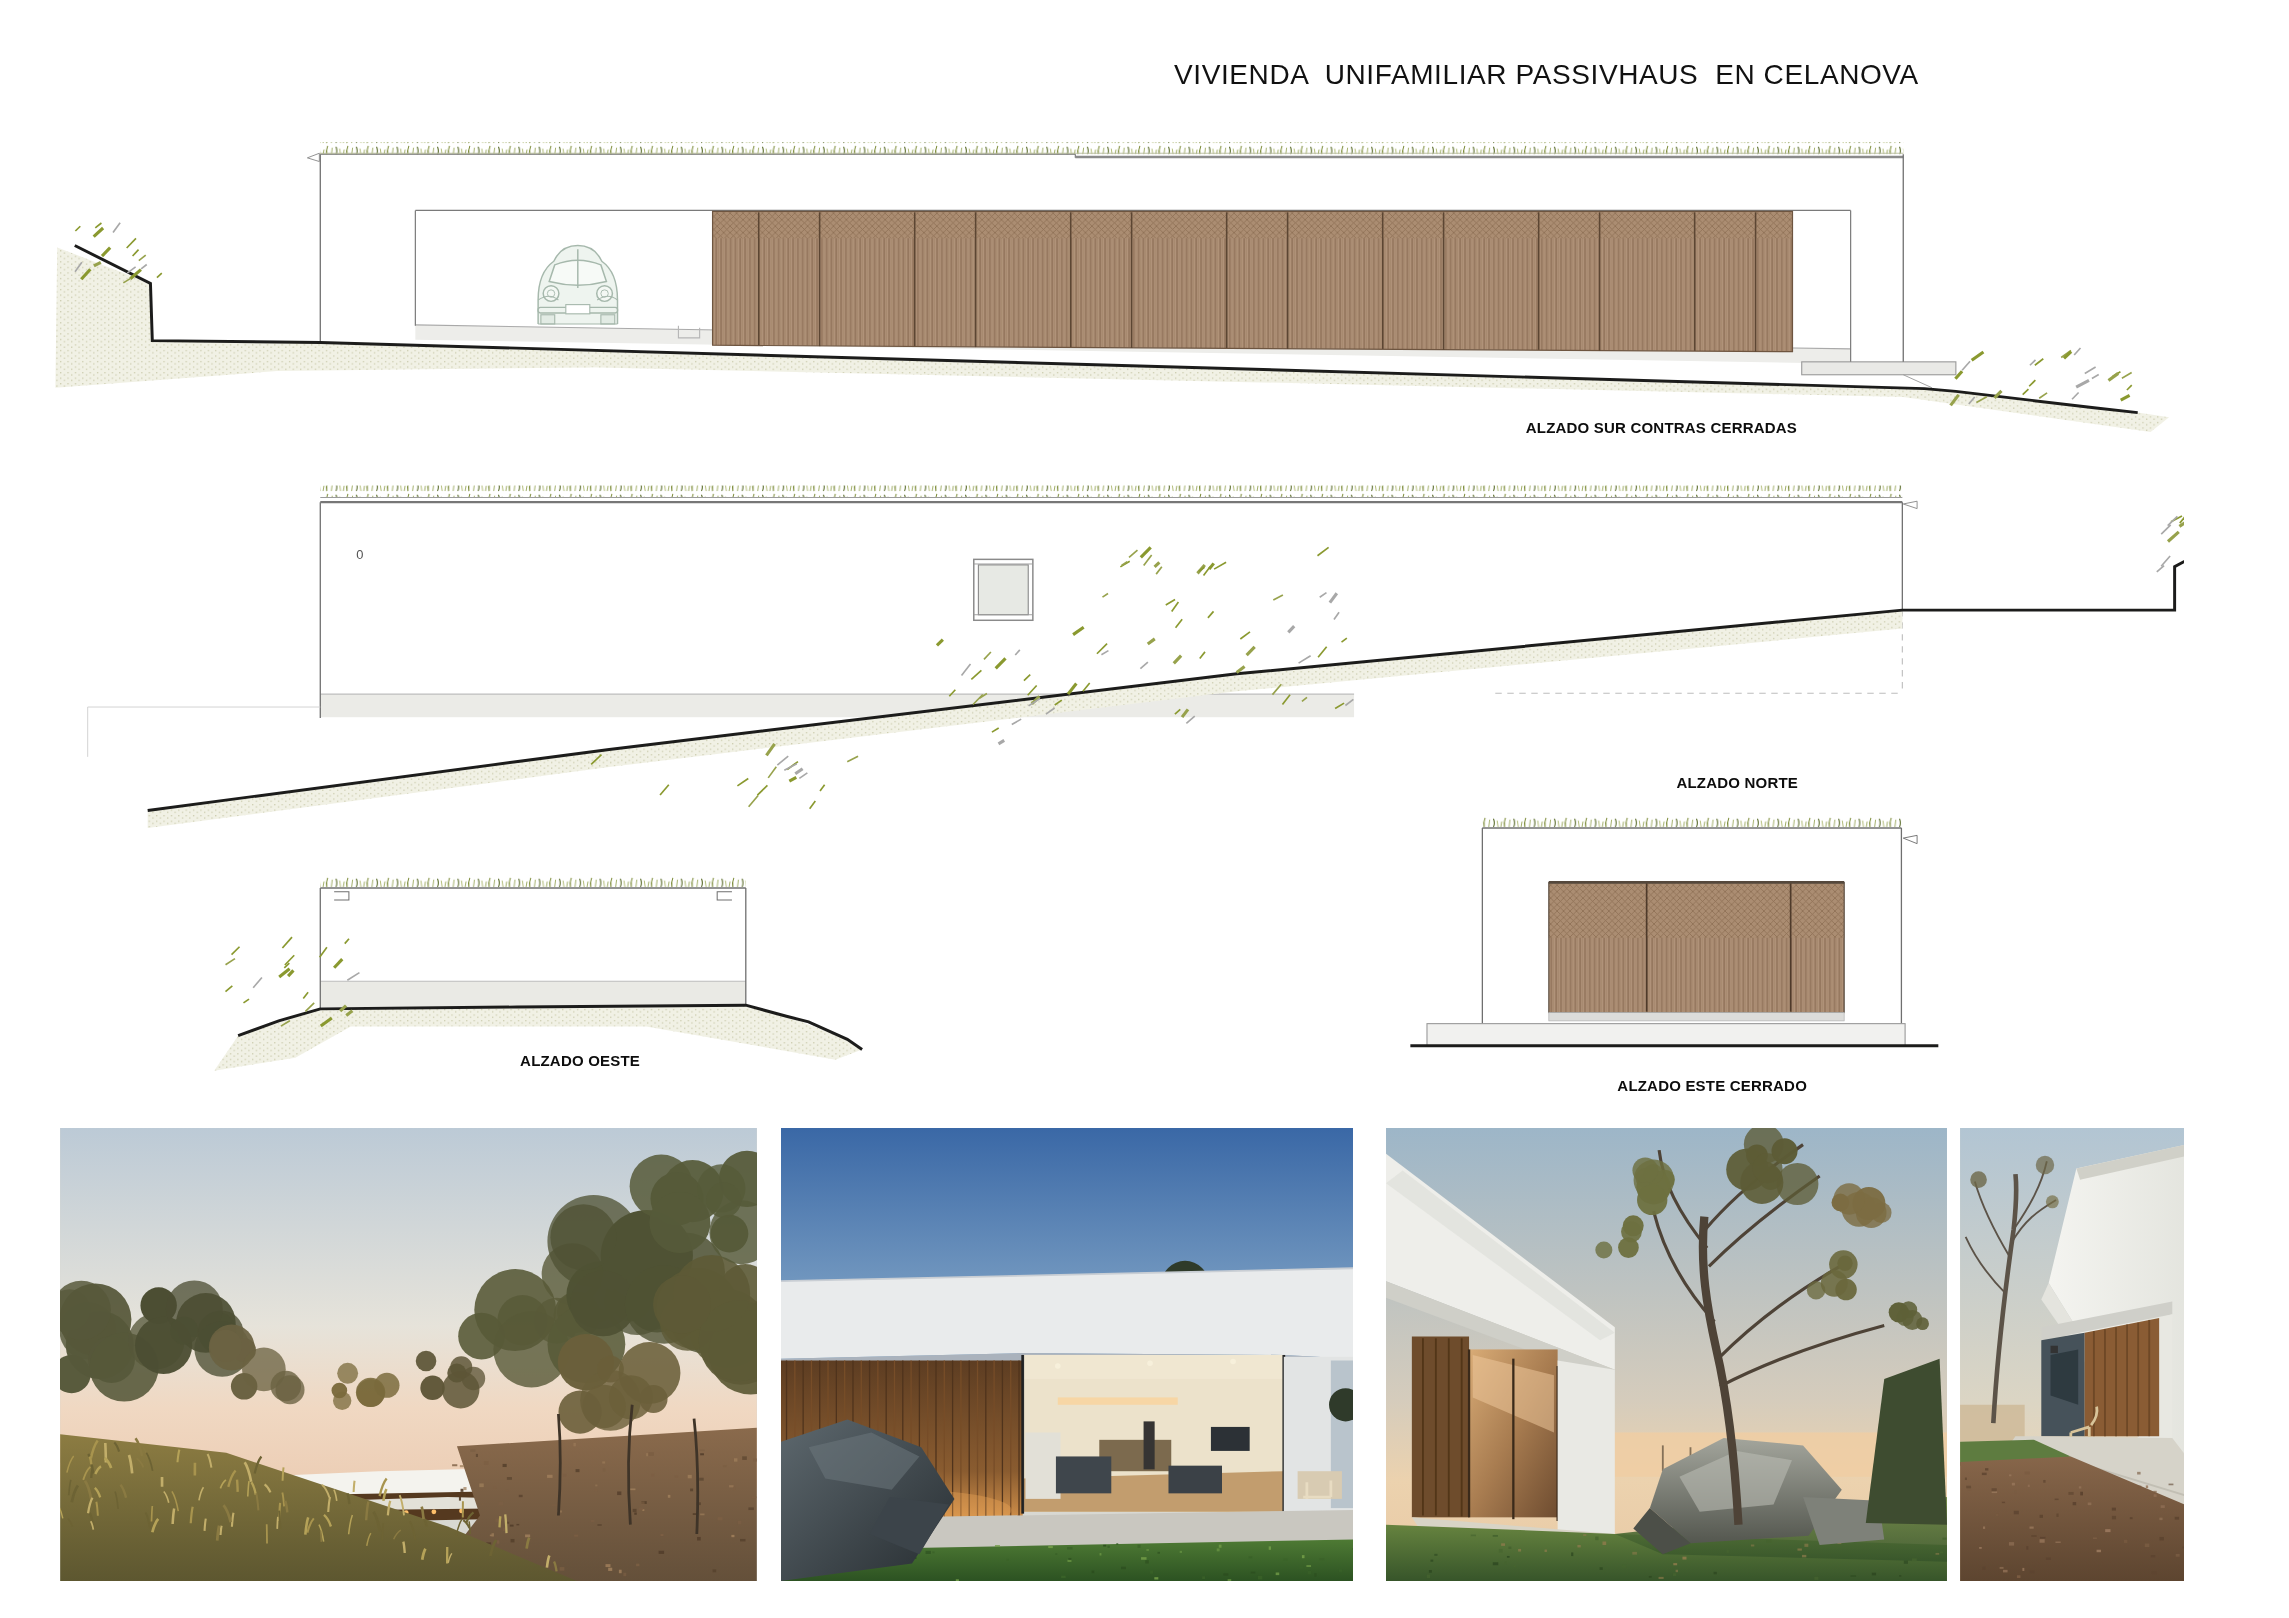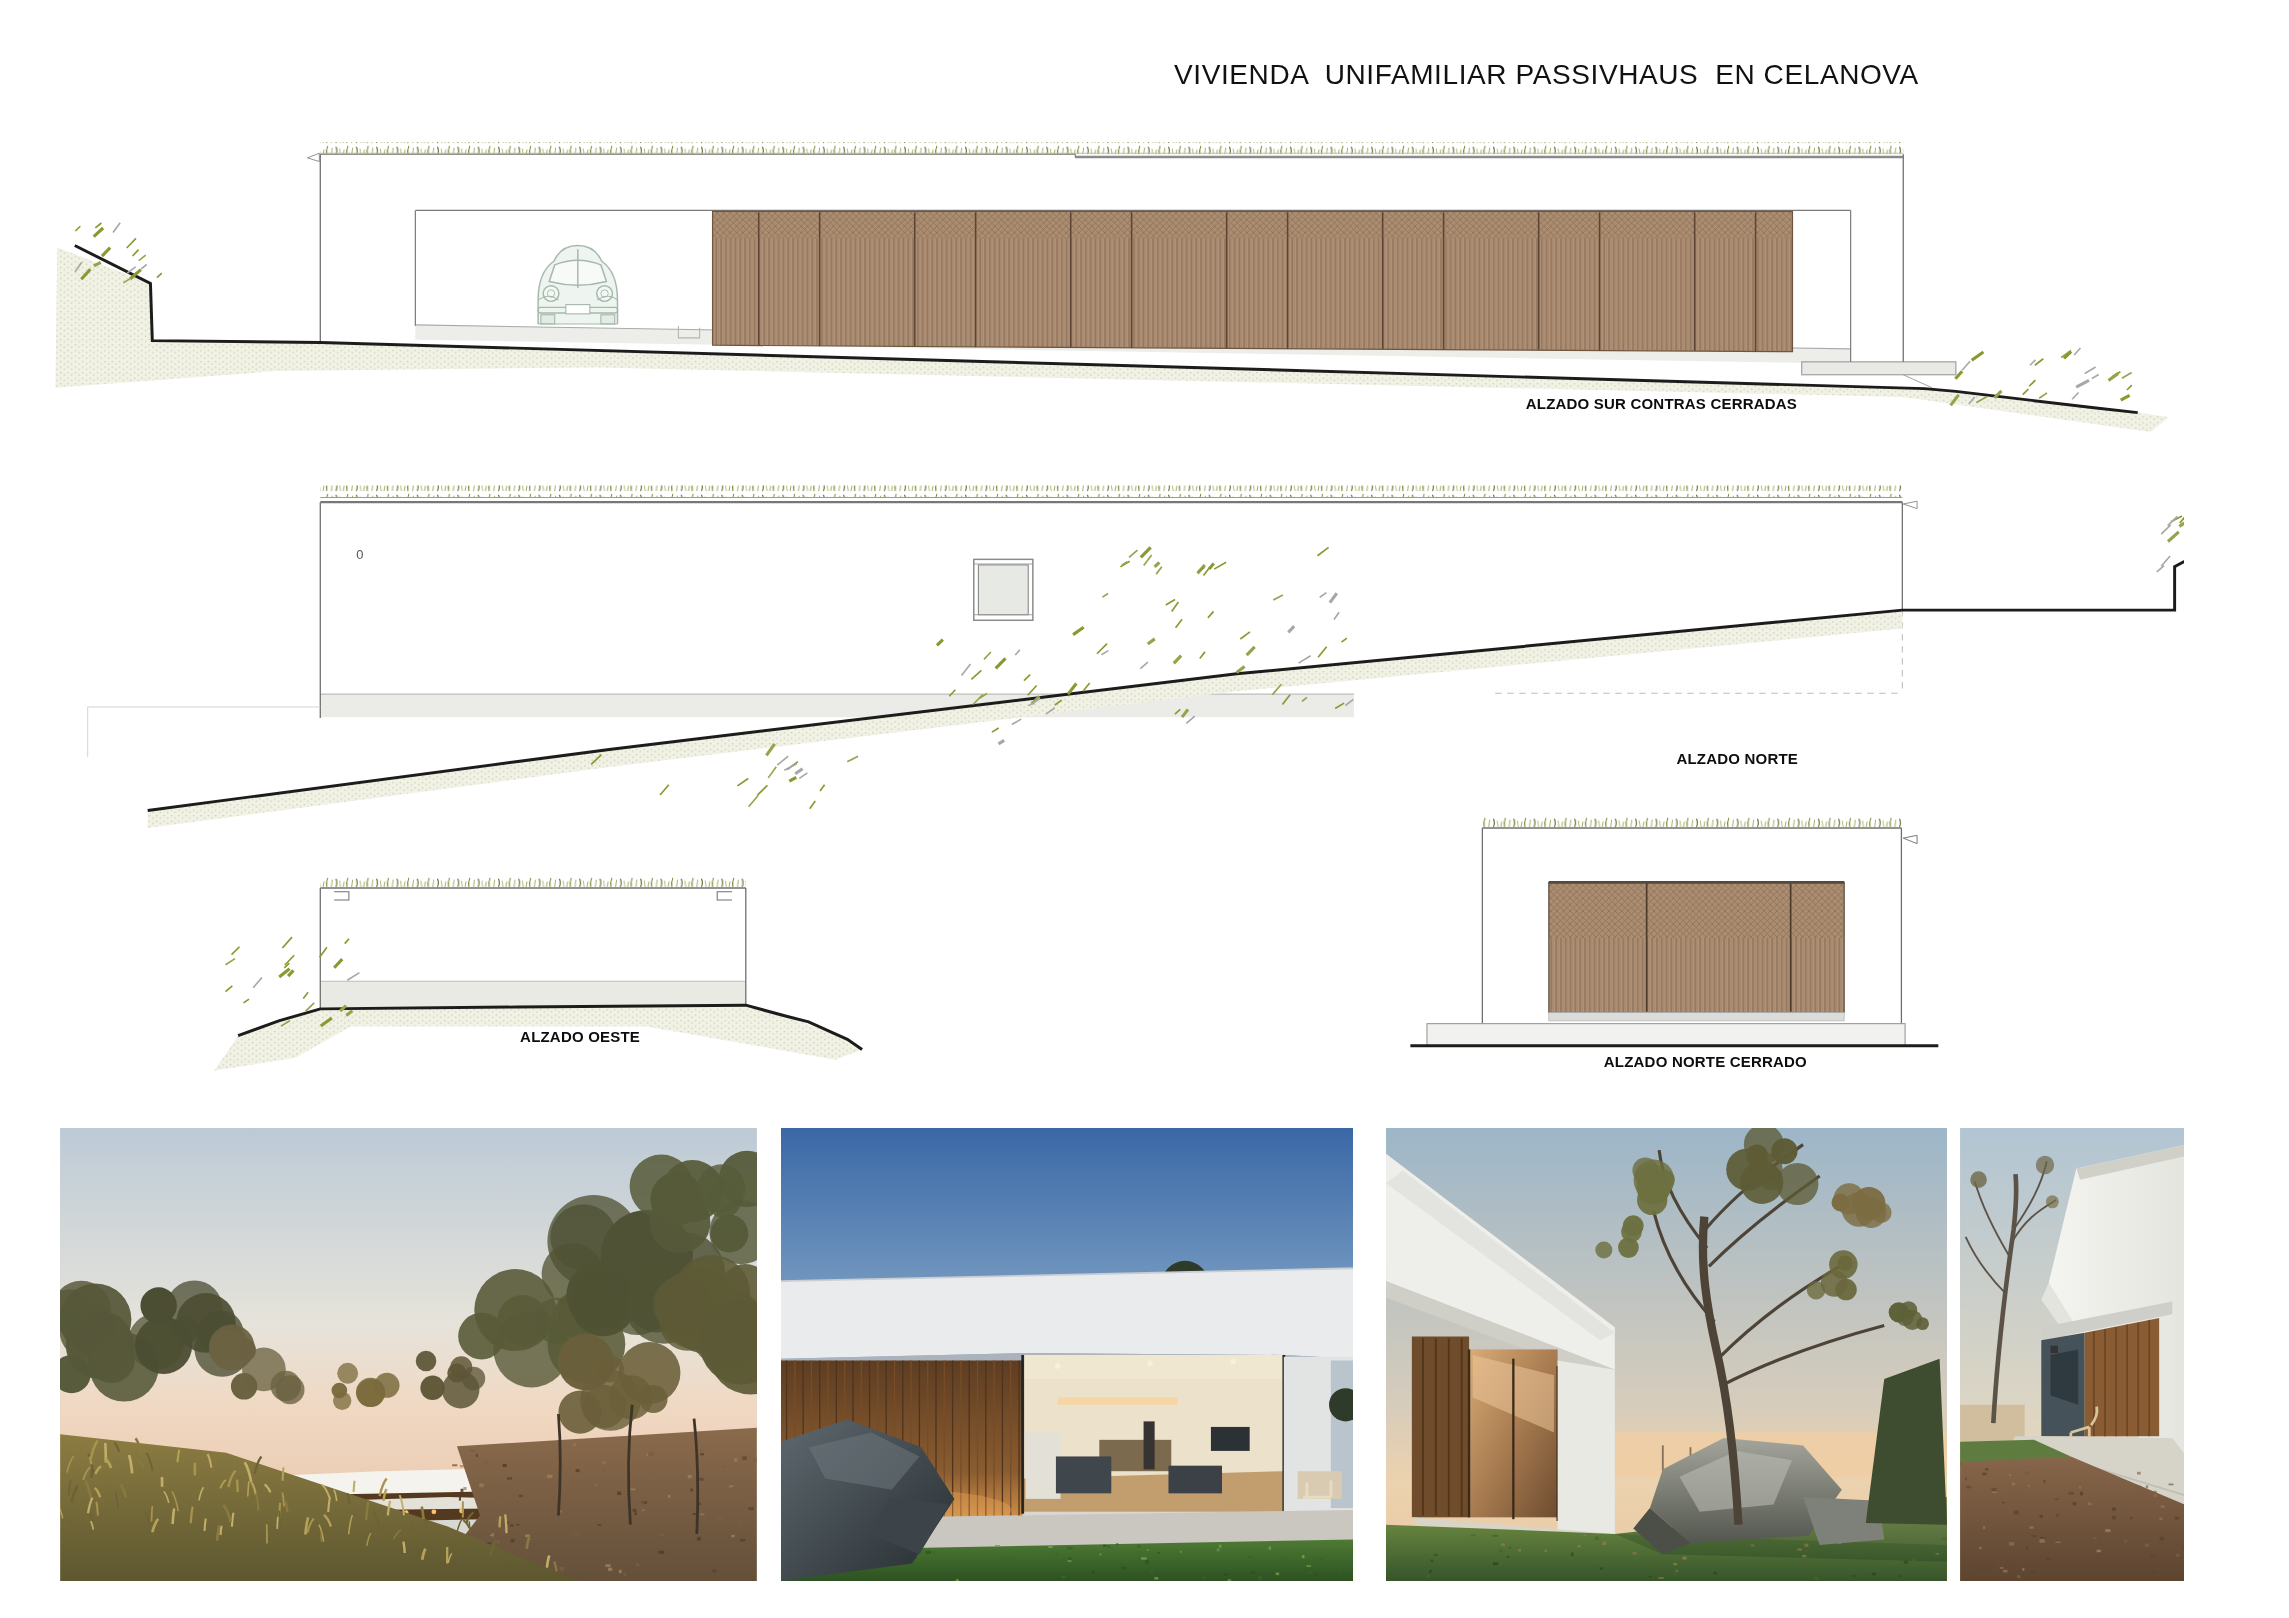--- a/index.html
+++ b/index.html
@@ -4,21 +4,21 @@
 <style>
   html,body{margin:0;padding:0;background:#ffffff;}
   body{font-family:"Liberation Sans", sans-serif;}
   .sheet{position:relative;width:2184px;height:1619px;background:#ffffff;overflow:hidden;}
   .sheet-title{
     position:absolute;left:1174px;top:59px;
     font-size:28px;font-weight:400;color:#111;letter-spacing:0.6px;white-space:pre;
   }
   .elev-label{
     position:absolute;font-size:15px;font-weight:700;color:#0d0d0d;
-    letter-spacing:0.2px;white-space:pre;text-align:right;
+    letter-spacing:0.2px;white-space:pre;text-align:right;margin-top:24px;
   }
   #label-sur  {right:387px;  top:395px;}
   #label-norte{right:386px;  top:750px;}
   #label-oeste{right:1544px; top:1028px;}
   #label-este {right:377px;  top:1053px;}
   #drawings{position:absolute;left:0;top:0;}
   .photo{position:absolute;top:1128px;height:453px;overflow:hidden;background:#d8d8d2;}
   #photo1{left:60px;  width:697px;}
   #photo2{left:781px; width:572px;}
   #photo3{left:1386px;width:561px;}
@@ -28,21 +28,21 @@
 </head>
 <body>
 
 <div class="sheet">
 
   <div class="sheet-title">VIVIENDA  UNIFAMILIAR PASSIVHAUS  EN CELANOVA</div>
 
   <div class="elev-label" id="label-sur">ALZADO SUR CONTRAS CERRADAS</div>
   <div class="elev-label" id="label-norte">ALZADO NORTE</div>
   <div class="elev-label" id="label-oeste">ALZADO OESTE</div>
-  <div class="elev-label" id="label-este">ALZADO NORTE CERRADO</div>
+  <div class="elev-label" id="label-este">ALZADO ESTE CERRADO</div>
 
   <svg id="drawings" width="2290" height="1619" viewBox="0 0 2481 1754">
     <defs>
       <pattern id="grassPat" width="22" height="13" patternUnits="userSpaceOnUse">
         <path d="M2,12 Q1,7 3,2" stroke="#76862f" fill="none" stroke-width="1.1"></path>
         <path d="M7,12 L8,4" stroke="#9aa75c" fill="none" stroke-width="1"></path>
         <path d="M12,12 Q14,8 12,3" stroke="#5f7030" fill="none" stroke-width="1.2"></path>
         <path d="M17,12 L16,5" stroke="#aab46a" fill="none" stroke-width="1"></path>
         <path d="M20,12 L21,6" stroke="#8a9a45" fill="none" stroke-width=".9"></path>
       </pattern>

